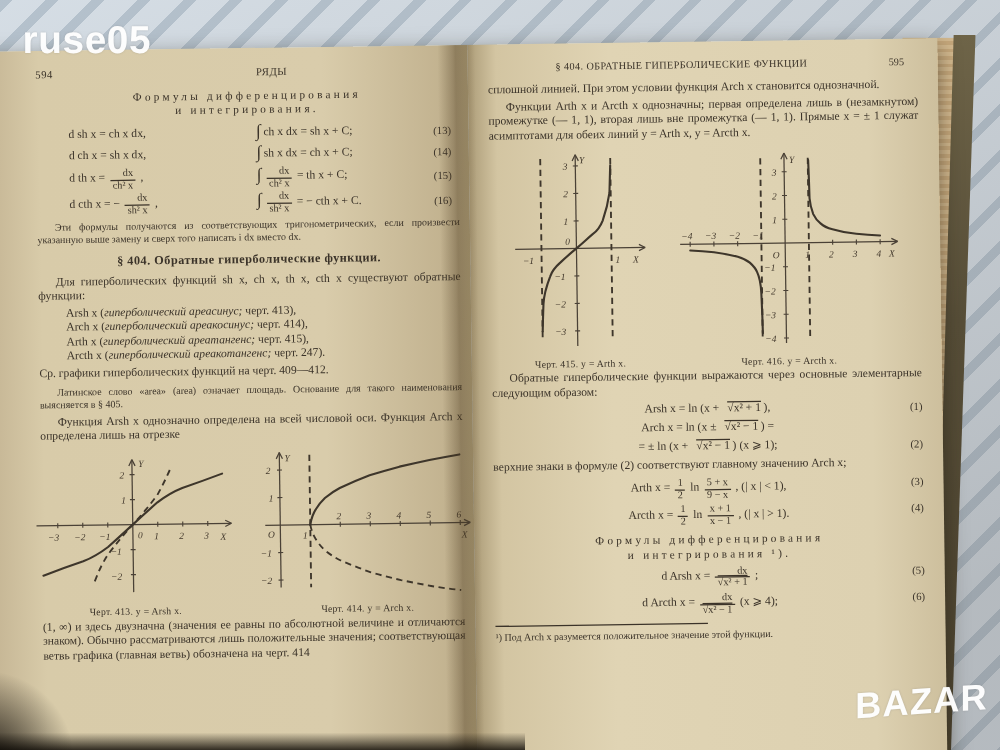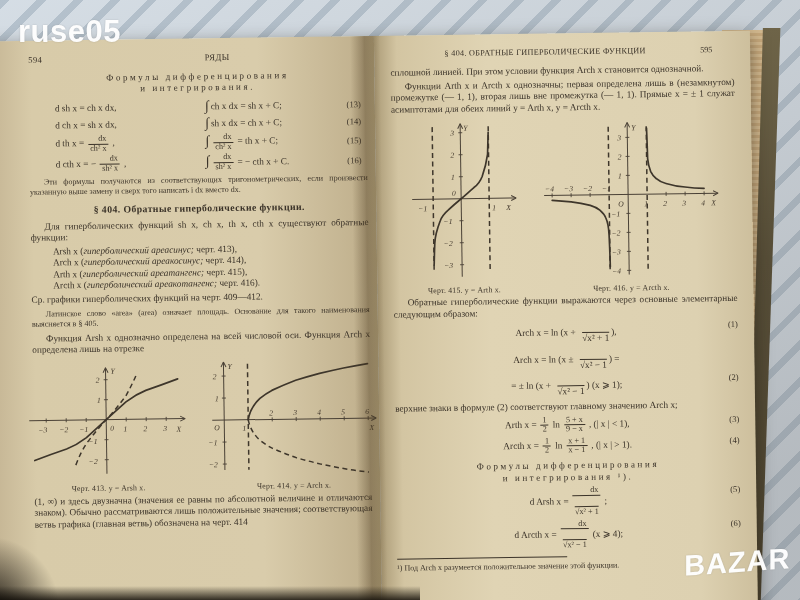--- a/index.html
+++ b/index.html
@@ -33,31 +33,31 @@
   .bottom-shadow{position:absolute;left:0;bottom:0;width:420px;height:14px;
      background:linear-gradient(to top,rgba(20,16,10,.85),rgba(20,16,10,0));}
   .corner-shadow{position:absolute;left:-30px;bottom:-26px;width:90px;height:90px;
      background:radial-gradient(circle at 20% 80%,rgba(15,12,8,.9),rgba(15,12,8,0) 70%);}
   
   .phead{display:flex;font-size:8.6px;letter-spacing:.4px;margin-bottom:8px;}
   .phead .pnum{width:40px;}
   .phead .ptitle{flex:1;text-align:center;}
   .phead-r{display:flex;font-size:8.2px;margin-bottom:8px;}
   .phead-r .ptitle{flex:1;text-align:center;letter-spacing:.3px;}
-  .phead-r .pnum{width:34px;text-align:left;}
+  .phead-r .pnum{width:34px;text-align:center;}
   .sphead{text-align:center;letter-spacing:2.6px;font-size:9px;line-height:1.3;}
   .frow{display:flex;align-items:center;margin:2px 6px 2px 26px;position:relative;min-height:15px;}
   .frow .fl{width:150px;display:flex;align-items:center;gap:2px;}
   .frow .fr{flex:1;display:flex;align-items:center;gap:2px;}
   .frow .fn,.eqnum{position:absolute;right:0;font-size:8.6px;}
   .int{font-size:14px;line-height:1;position:relative;top:-1px;}
   .frac{display:inline-block;vertical-align:middle;text-align:right;font-size:8.2px;line-height:1.05;margin:0 2px;}
   .frac .fnum{display:block;border-bottom:.8px solid #3b3329;padding:0 2px;}
   .frac .fden{display:block;padding:0 2px;}
-  .rad{text-decoration:overline;margin-top:12px;}
+  .rad{text-decoration:overline;}
   .small{font-size:8px;line-height:1.2;text-align:justify;margin:4px 0;}
   .para{text-align:justify;margin:2px 0;}
   .indent{text-indent:14px;}
   .secthead{font-weight:bold;text-align:center;font-size:9.8px;margin:7px 0 5px;letter-spacing:.4px;}
   .funcline{margin-left:22px;}
   .funcline i{font-style:italic;}
   .eqline{position:relative;text-align:center;margin:3px 0;min-height:12px;}
   .eqline .body{display:inline-flex;align-items:center;gap:2px;}
   .charts{display:flex;justify-content:center;align-items:flex-end;gap:14px;margin:4px 0 2px;}
   .chart{text-align:center;}
@@ -152,21 +152,21 @@
       </div>
 
       <div class="small indent">Эти формулы получаются из соответствующих тригонометрических, если произвести указанную выше замену и сверх того написать i dx вместо dx.</div>
 
       <div class="secthead">§ 404. Обратные гиперболические функции.</div>
 
       <div class="para indent">Для гиперболических функций sh x, ch x, th x, cth x существуют обратные функции:</div>
       <div class="funcline"><span>Arsh x (</span><i>гиперболический ареасинус;</i><span> черт. 413),</span></div>
       <div class="funcline"><span>Arch x (</span><i>гиперболический ареакосинус;</i><span> черт. 414),</span></div>
       <div class="funcline"><span>Arth x (</span><i>гиперболический ареатангенс;</i><span> черт. 415),</span></div>
-      <div class="funcline"><span>Arcth x (</span><i>гиперболический ареакотангенс;</i><span> черт. 416).</span></div>
+      <div class="funcline"><span>Arcth x (</span><i>гиперболический ареакотангенс;</i><span> черт. 247).</span></div>
       <div class="para">Ср. графики гиперболических функций на черт. 409—412.</div>
 
       <div class="small indent">Латинское слово «area» (area) означает площадь. Основание для такого наименования выясняется в § 405.</div>
 
       <div class="para indent">Функция Arsh x однозначно определена на всей числовой оси. Функция Arch x определена лишь на отрезке</div>
 
       <div class="charts">
 
         <div class="chart">
           <svg width="168" height="118">
@@ -325,21 +325,21 @@
             <text x="75" y="138">−3</text>
             <text x="75" y="157">−4</text>
           </svg>
           <div class="cap">Черт. 416. y = Arcth x.</div>
         </div>
       </div>
 
       <div class="para indent">Обратные гиперболические функции выражаются через основные элементарные следующим образом:</div>
 
       <div class="eqline">
-        <span class="body"><span>Arch x = ln (x +</span>&nbsp;<span class="rad">√x² + 1</span><span>),</span></span>
+        <span class="body"><span>Arsh x = ln (x +</span>&nbsp;<span class="rad">√x² + 1</span><span>),</span></span>
         <span class="eqnum">(1)</span>
       </div>
       <div class="eqline">
         <span class="body"><span>Arch x = ln (x ±</span>&nbsp;<span class="rad">√x² − 1</span><span>) =</span></span>
       </div>
       <div class="eqline">
         <span class="body"><span>= ± ln (x +</span>&nbsp;<span class="rad">√x² − 1</span><span>) (x ⩾ 1);</span></span>
         <span class="eqnum">(2)</span>
       </div>
 

